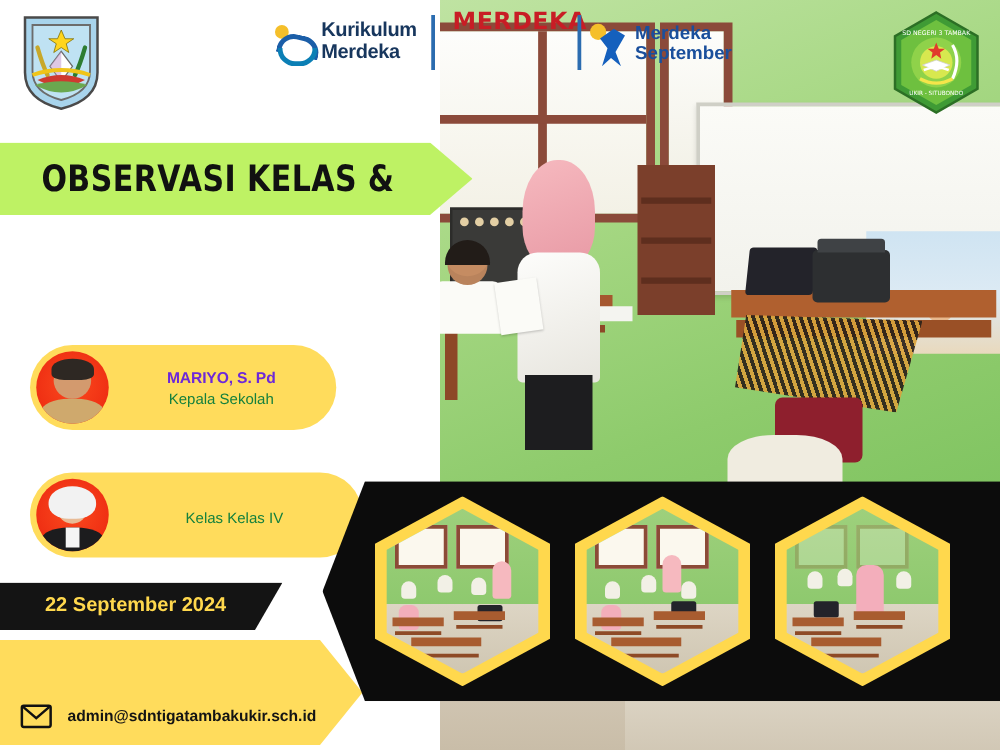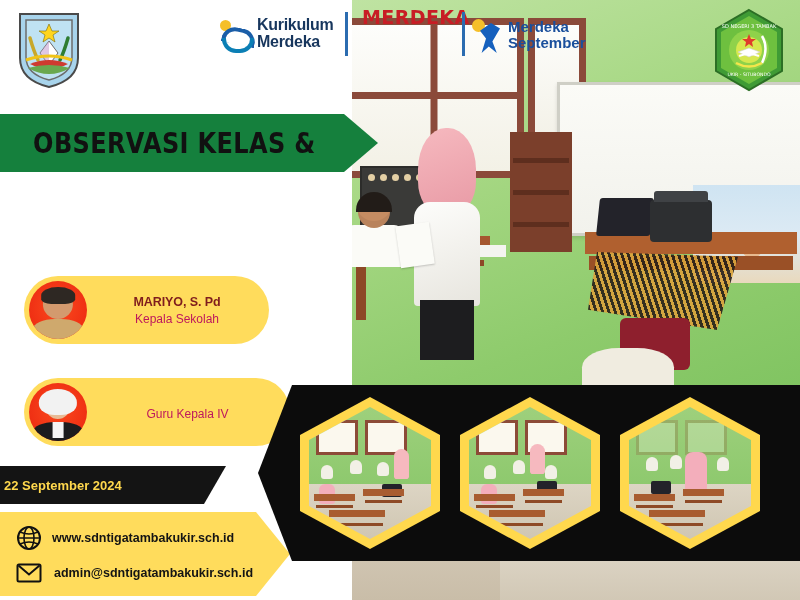--- a/index.html
+++ b/index.html
@@ -91,21 +91,21 @@
   .divider-2{position:absolute;left:462px;top:12px;width:3px;height:44px;background:#2b6cb0;}
   .logo-mengajar{position:absolute;left:470px;top:10px;width:140px;height:50px;display:flex;align-items:center;gap:6px;}
   .mgj-mark{position:relative;width:32px;height:36px;flex:0 0 auto;}
   .mgj-mark .d{position:absolute;left:2px;top:2px;width:13px;height:13px;border-radius:50%;background:#f5bf2a;}
   .mgj-mark .b{position:absolute;left:10px;top:6px;width:20px;height:30px;background:#1560bd;
      clip-path:polygon(55% 0,100% 18%,62% 62%,84% 100%,44% 78%,8% 100%,30% 52%,0 26%);}
   .mgj-text{line-height:1.05;color:#1a4f9c;font-weight:bold;font-size:15px;}
   .logo-school{position:absolute;left:712px;top:8px;width:74px;height:84px;}
 
   
-  .band-white{position:absolute;left:0;top:114px;width:378px;height:58px;background:#15803d;
+  .band-white{position:absolute;left:0;top:114px;width:378px;height:58px;background:#bef264;
      clip-path:polygon(0 0,344px 0,378px 50%,344px 100%,0 100%);display:flex;align-items:center;}
   .band-white span{padding-left:36px;color:#111111;font-weight:bold;font-size:29px;letter-spacing:.4px;
      font-family:"DejaVu Sans Condensed","Liberation Sans Narrow","Liberation Sans",sans-serif;
      transform:scaleX(.92);transform-origin:left center;white-space:nowrap;}
   .band-black{position:absolute;left:0;top:186px;width:382px;height:58px;background:#141414;
      clip-path:polygon(0 0,348px 0,382px 50%,348px 100%,0 100%);display:flex;align-items:center;}
   .band-black span{padding-left:18px;color:#ffffff;font-weight:bold;font-size:29px;letter-spacing:.4px;
      font-family:"DejaVu Sans Condensed","Liberation Sans Narrow","Liberation Sans",sans-serif;
      transform:scaleX(.92);transform-origin:left center;white-space:nowrap;}
 
@@ -119,27 +119,27 @@
      background:#d39a6e;transform:translateX(-50%);}
   .av-hair{position:absolute;left:50%;top:11%;width:58%;height:28%;border-radius:50% 50% 30% 30%;
      background:#2e2823;transform:translateX(-50%);}
   .av-body{position:absolute;left:50%;bottom:-6%;width:86%;height:40%;border-radius:44% 44% 0 0;
      background:#cfa96d;transform:translateX(-50%);}
   .av2 .av-hair{background:#f2f2f2;width:66%;height:46%;top:10%;border-radius:50% 50% 42% 42%;}
   .av2 .av-head{top:20%;width:42%;height:42%;background:#e8bb96;}
   .av2 .av-body{background:#1c1c1e;height:38%;}
   .av2 .av-body:after{content:"";position:absolute;left:50%;top:0;width:22%;height:70%;background:#f5f5f5;transform:translateX(-50%);}
   .card-text{margin-left:12px;text-align:center;flex:1;padding-right:14px;}
-  .p-name{font-weight:bold;font-size:12.5px;color:#7f1d1d;letter-spacing:-.1px;white-space:nowrap;}
-  .p-role{font-size:12px;color:#be185d;margin-top:3px;}
+  .p-name{font-weight:bold;font-size:12.5px;color:#6d28d9;letter-spacing:-.1px;white-space:nowrap;}
+  .p-role{font-size:12px;color:#15803d;margin-top:3px;}
 
   
   .band-date{position:absolute;left:0;top:466px;width:226px;height:38px;background:#141414;
      clip-path:polygon(0 0,226px 0,204px 100%,0 100%);display:flex;align-items:center;}
-  .band-date span{padding-left:4px;color:#ffd84d;font-weight:bold;font-size:13px;}
+  .band-date span{padding-left:36px;color:#ffd84d;font-weight:bold;font-size:16px;}
 
   
   .band-contact{position:absolute;left:0;top:512px;width:290px;height:84px;background:#ffdc5c;
      clip-path:polygon(0 0,256px 0,290px 50%,256px 100%,0 100%);}
   .contact-row{position:absolute;left:16px;display:flex;align-items:center;gap:10px;}
   .cr-1{top:13px;} .cr-2{top:48px;gap:12px;}
   .contact-row .txt{font-weight:bold;font-size:12.5px;color:#141414;white-space:nowrap;}
   .ico{width:26px;height:26px;flex:0 0 auto;}
 
   
@@ -292,41 +292,29 @@
     </div>
   </div>
 
   <div class="person-card card-2">
     <div class="avatar av2">
       <div class="av-body"></div>
         <div class="av-head"></div>
         <div class="av-hair"></div>
     </div>
     <div class="card-text">
-      <div class="p-role">Guru Kepala IV</div>
+      <div class="p-role">Kelas Kelas IV</div>
     </div>
   </div>
 
   <div class="band-date">
     <span>22 September 2024</span>
   </div>
 
   <div class="band-contact">
-    <div class="contact-row cr-1">
-      <span class="ico">
-        <svg viewBox="0 0 26 26" width="26" height="26">
-          <circle cx="13" cy="13" r="11" fill="none" stroke="#111" stroke-width="2"></circle>
-          <ellipse cx="13" cy="13" rx="5" ry="11" fill="none" stroke="#111" stroke-width="1.6"></ellipse>
-          <line x1="2" y1="13" x2="24" y2="13" stroke="#111" stroke-width="1.6"></line>
-          <path d="M4 7 Q13 11 22 7" fill="none" stroke="#111" stroke-width="1.4"></path>
-          <path d="M4 19 Q13 15 22 19" fill="none" stroke="#111" stroke-width="1.4"></path>
-        </svg>
-      </span>
-      <span class="txt">www.sdntigatambakukir.sch.id</span>
-    </div>
     <div class="contact-row cr-2">
       <span class="ico">
         <svg viewBox="0 0 26 26" width="26" height="26">
           <rect x="1.5" y="4.5" width="23" height="17" rx="1.5" fill="none" stroke="#111" stroke-width="2"></rect>
           <path d="M2.5 5.5 L13 14.5 L23.5 5.5" fill="none" stroke="#111" stroke-width="2"></path>
         </svg>
       </span>
       <span class="txt">admin@sdntigatambakukir.sch.id</span>
     </div>
   </div>

